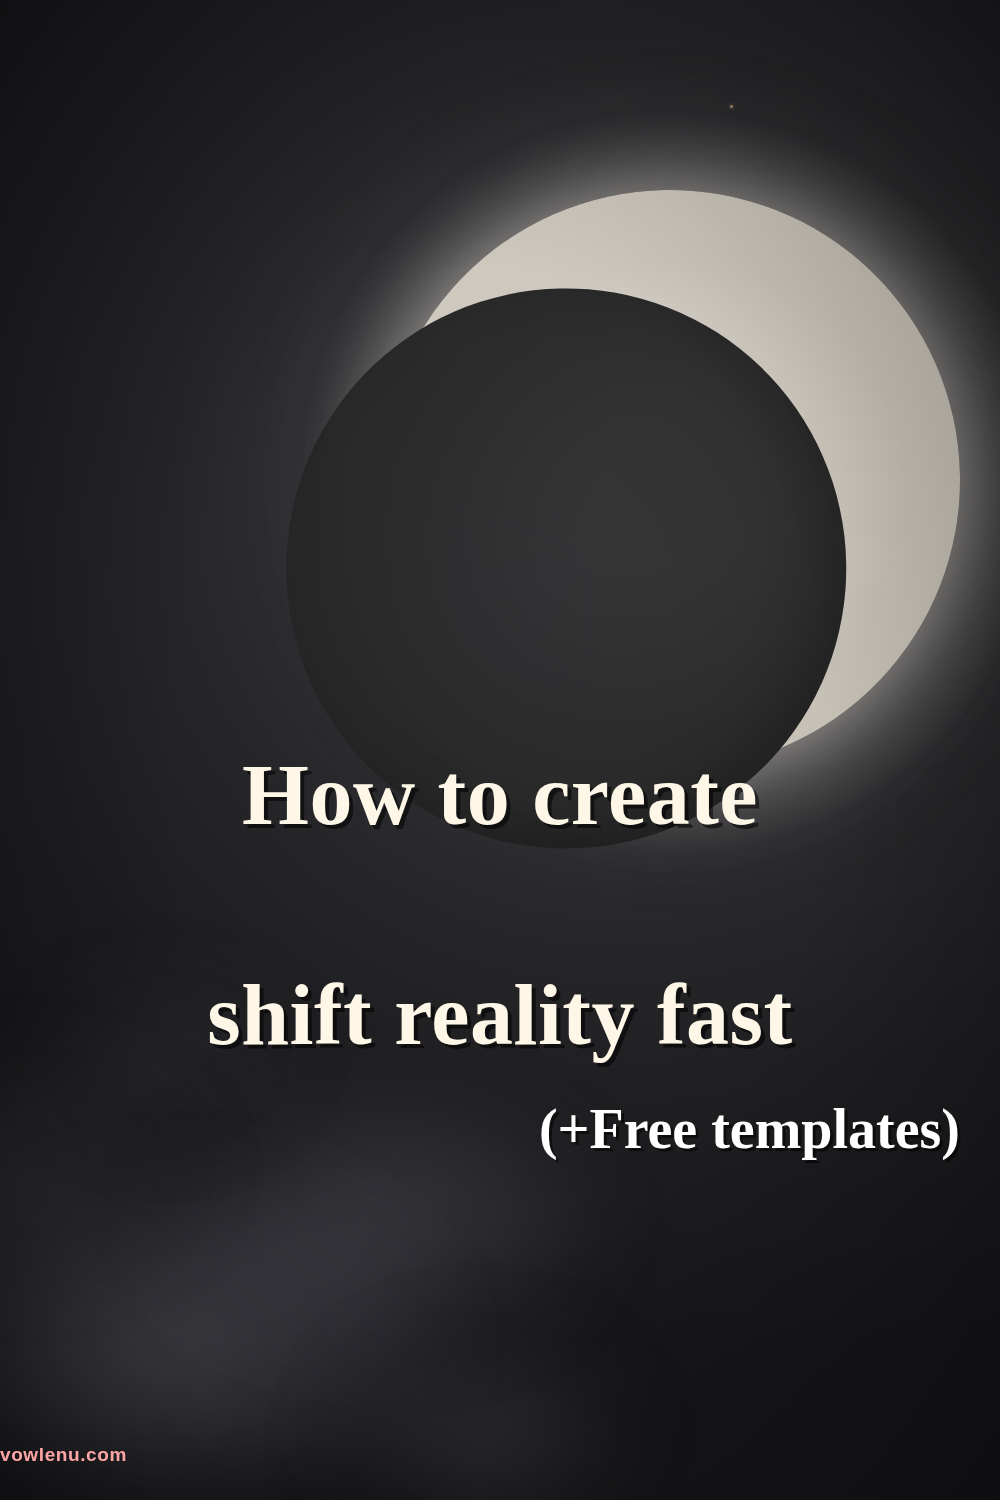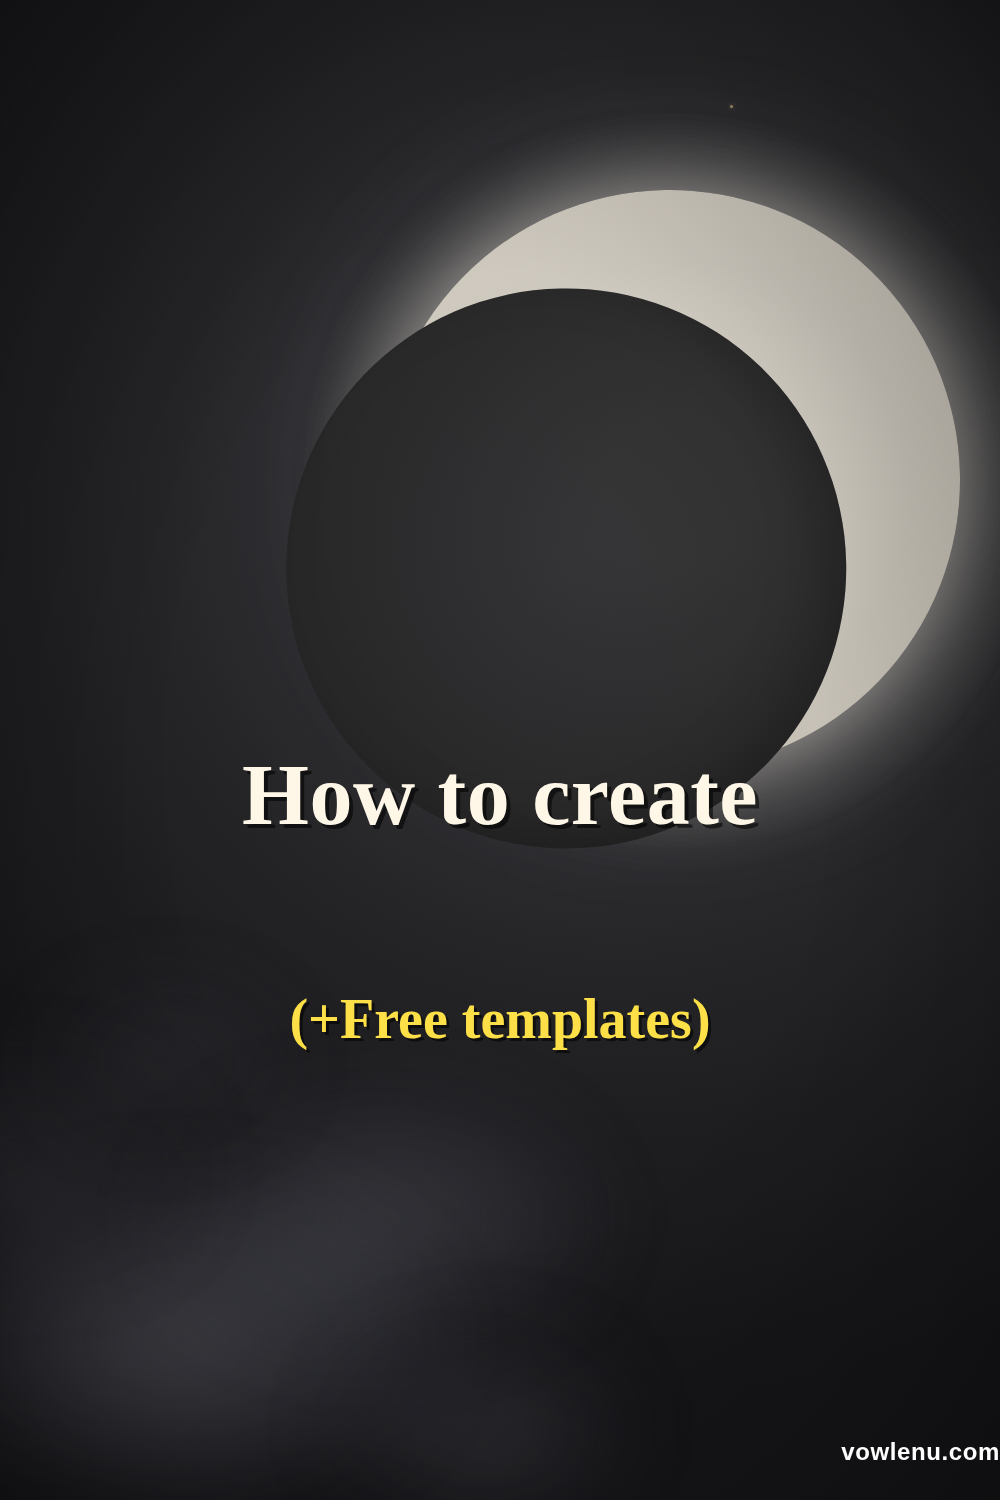--- a/index.html
+++ b/index.html
@@ -112,35 +112,36 @@
   .title {
     color: #fef7e8;
     font-weight: bold;
     font-size: 86px;
     line-height: 1.28;
     letter-spacing: 0.5px;
     text-shadow: 4px 4px 0 rgba(0,0,0,0.55);
     margin-bottom: 26px;
   }
   .sub {
-    color: #fde047;
+    color: #ffffff;
     font-weight: bold;
     font-size: 56px;
     line-height: 1.2;
     text-shadow: 3px 3px 0 rgba(0,0,0,0.55);
+    text-align: right;
   }
   .footer {
     position: absolute;
     bottom: 34px;
     left: 0;
     right: 0;
-    text-align: right;
-    color: #ffffff;
+    text-align: left;
+    color: #fca5a5;
     font-family: Arial, Helvetica, sans-serif;
-    font-size: 24px;
+    font-size: 19px;
     font-weight: bold;
     letter-spacing: 0.6px;
   }
 </style>
 </head>
 <body>
 
 <div class="sky"></div>
 <div class="glow"></div>
 <div class="crescent"></div>
@@ -154,17 +155,18 @@
   <div class="cloud c4"></div>
   <div class="cloud c5"></div>
 </div>
 
 <div class="vignette"></div>
 
 <div class="text-wrap">
   <div class="title">
     <span>How to create</span><br>
     <br>
+    <span>shift reality fast</span>
   </div>
   <div class="sub">(+Free templates)</div>
 </div>
 
 <div class="footer">vowlenu.com</div>
 
 </body></html>

